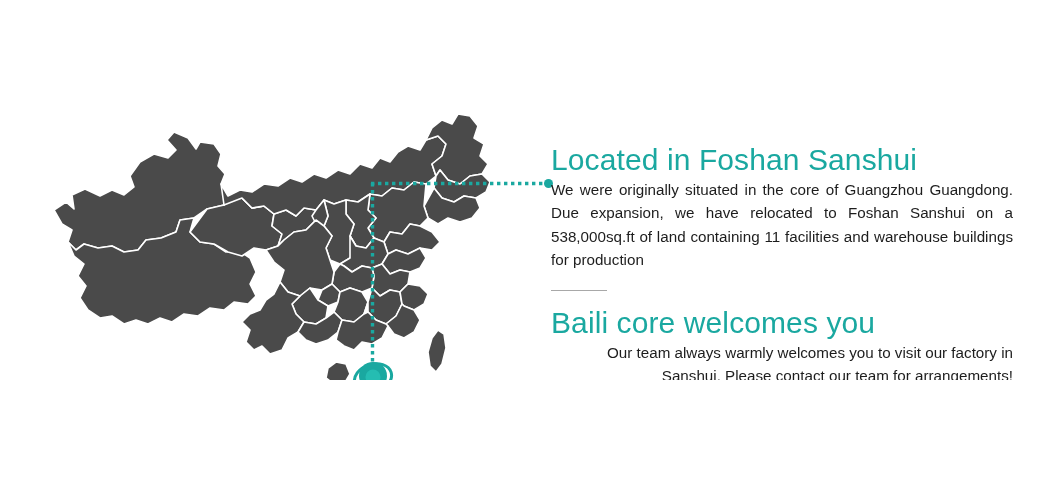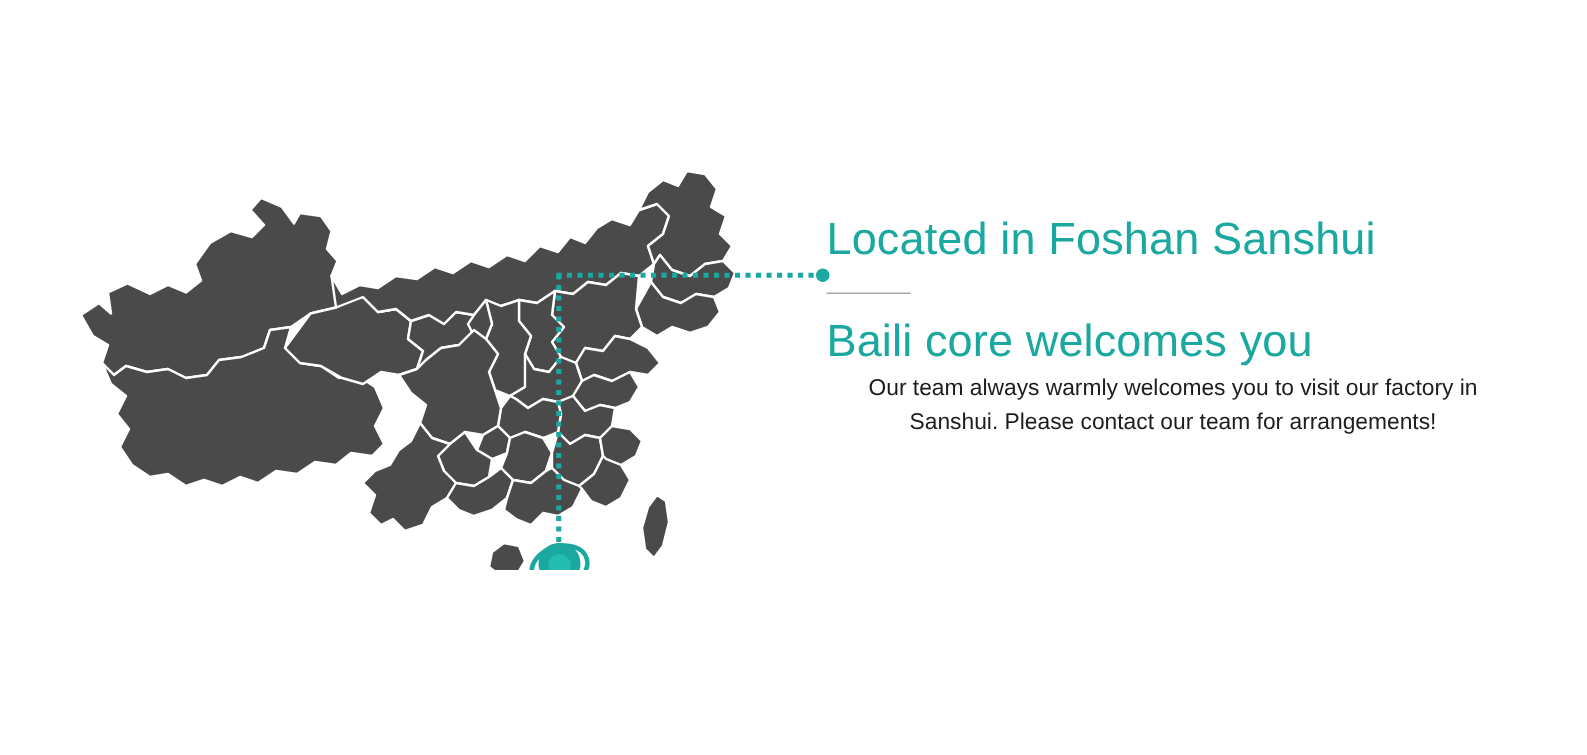--- a/index.html
+++ b/index.html
@@ -53,21 +53,21 @@
     margin: 0;
     white-space: nowrap;
   }
   .sec-body {
     color: #1d1d1d;
     font-size: 15.2px;
     line-height: 1.52;
     margin: 2px 0 0 0;
   }
   .sec-body.justified { text-align: justify; }
-  .sec-body.plain { text-align: center; }
+  .sec-body.plain { text-align: right; }
   .divider {
     width: 56px;
     height: 0;
     border-top: 1px solid #a8a8a8;
     margin: 19px 0 16px 0;
   }
   #block-2 { margin-top: 0; }
 </style>
 </head>
 <body>
@@ -203,20 +203,21 @@
     <path d="M28,10 C20,10 14,16 14,24 C14,32 22,40 28,44 C34,40 42,32 42,24
              C42,16 36,10 28,10 Z" fill="#1aa8a0"></path>
 
     <circle cx="28" cy="25" r="7.5" fill="#25bdb2"></circle>
   </svg>
 
   <div id="text-col">
 
     <div id="block-1">
       <h2 class="sec-heading">Located in Foshan Sanshui</h2>
+      <p class="sec-body justified">We were originally situated in the core of Guangzhou Guangdong. Due expansion, we have relocated to Foshan Sanshui on a 538,000sq.ft of land containing 11 facilities and warehouse buildings for production</p>
     </div>
 
     <div class="divider"></div>
 
     <div id="block-2">
       <h2 class="sec-heading">Baili core welcomes you</h2>
       <p class="sec-body plain">Our team always warmly welcomes you to visit our factory in Sanshui. Please contact our team for arrangements!</p>
     </div>
 
   </div>

